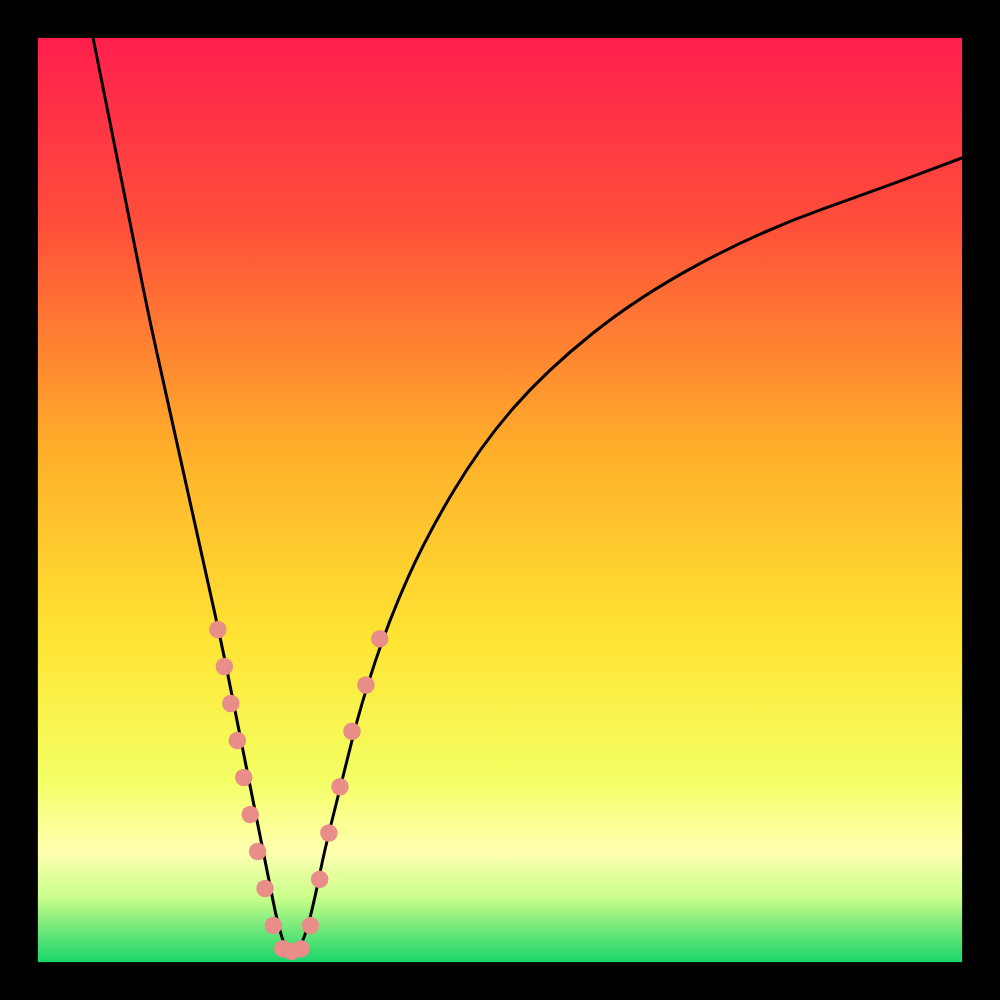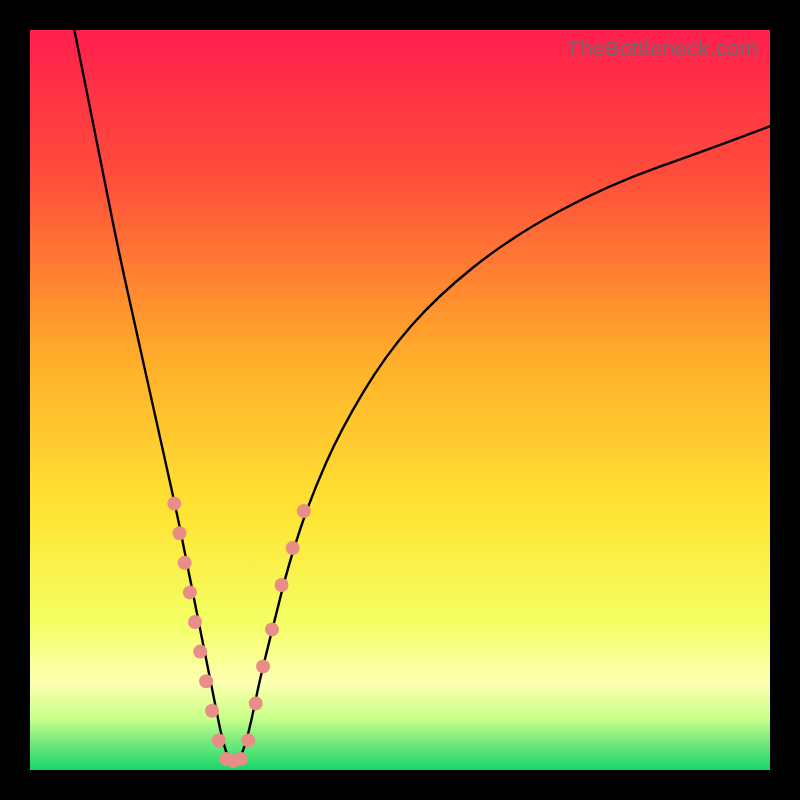--- a/index.html
+++ b/index.html
@@ -63,21 +63,20 @@
             <stop offset="80%" stop-color="#f4ff63"></stop>
             <stop offset="88%" stop-color="#ffffb0"></stop>
             <stop offset="93%" stop-color="#c9ff8a"></stop>
             <stop offset="96.5%" stop-color="#6fe77a"></stop>
             <stop offset="100%" stop-color="#17d66a"></stop>
           </linearGradient>
       </defs>
       <rect x="0" y="0" width="740" height="740" fill="url(#grad)"></rect>
     </svg>
 
-    <div class="watermark">TheBottleneck.com</div>
 
     <svg class="curve" viewBox="0 0 740 740" preserveAspectRatio="none">
       <path id="bottleneck-path" fill="none" stroke="#000000" stroke-width="2.4" stroke-linecap="round" stroke-linejoin="round" d="M 44.4 0 Q 44.4 0 51.8 37 Q 59.2 74 66.6 111 Q 74 148 81.4 185 Q 88.8 222 96.2 255.3 Q 103.60000000000001 288.6 111 321.9 Q 118.4 355.2 125.8 388.5 Q 133.2 421.8 140.6 455.1 Q 148 488.4 151.7 506.9 Q 155.4 525.4 159.10000000000002 543.9 Q 162.8 562.4 166.5 580.9 Q 170.20000000000002 599.4 173.9 617.9 Q 177.6 636.4 181.3 654.9 Q 185 673.4 188.7 691.9 Q 192.4 710.4 196.10000000000002 721.5 Q 199.8 732.6 203.5 732.6 Q 207.20000000000002 732.6 210.9 725.2 Q 214.6 717.8 218.3 703 Q 222 688.2 225.7 669.7 Q 229.4 651.2 236.8 621.6 Q 244.20000000000002 592 251.60000000000002 562.4 Q 259 532.8 270.1 499.5 Q 281.2 466.2 296 432.9 Q 310.8 399.59999999999997 333 362.59999999999997 Q 355.2 325.59999999999997 381.1 296 Q 407.00000000000006 266.4 444 236.8 Q 481 207.20000000000005 529.1 181.3 Q 577.2 155.39999999999998 629 136.89999999999998 Q 680.8000000000001 118.39999999999998 710.4000000000001 107.30000000000001 T 740 96.20000000000005"></path>
       <g id="dots">
           <circle cx="144.3" cy="473.6" r="7" fill="#e88d87"></circle>
           <circle cx="149.48" cy="503.2" r="7" fill="#e88d87"></circle>
           <circle cx="154.66" cy="532.8" r="7" fill="#e88d87"></circle>
           <circle cx="159.84000000000003" cy="562.4" r="7" fill="#e88d87"></circle>
           <circle cx="165.02" cy="592" r="7" fill="#e88d87"></circle>
           <circle cx="170.20000000000002" cy="621.6" r="7" fill="#e88d87"></circle>

